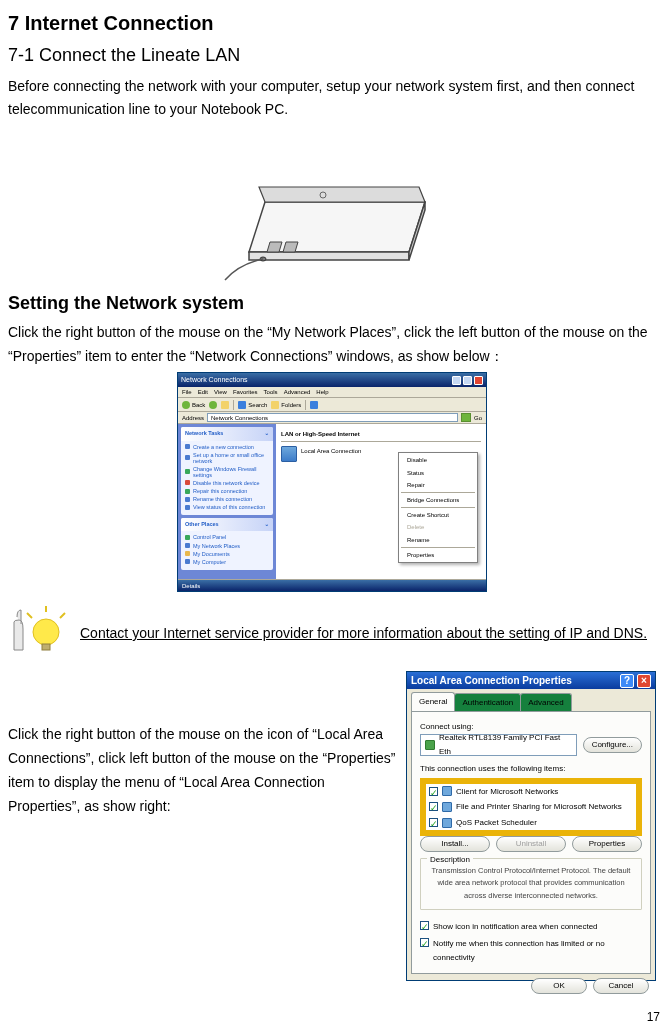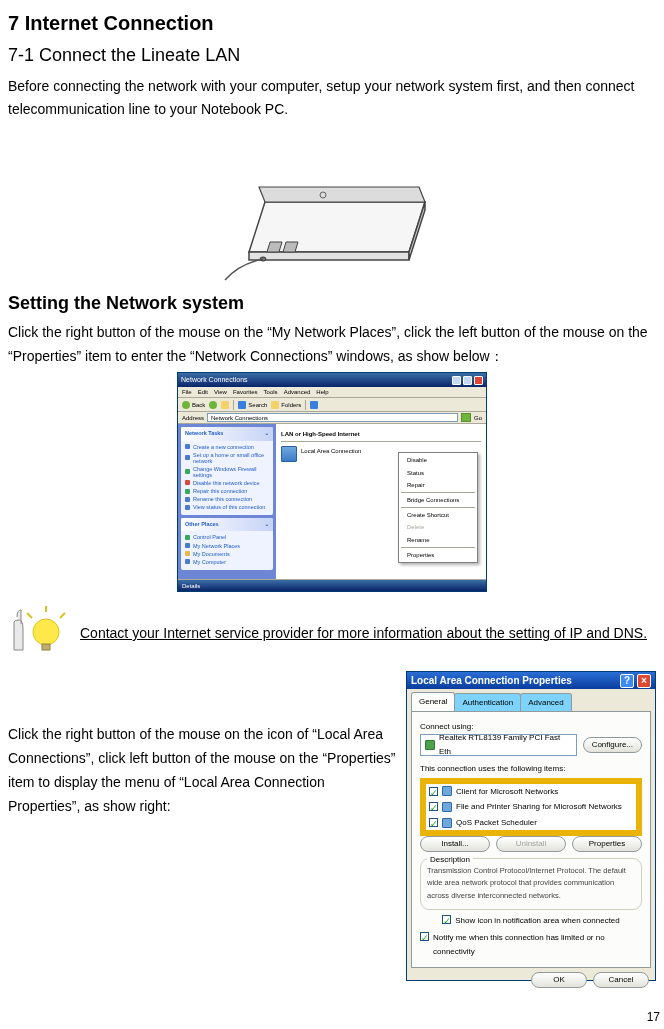--- a/index.html
+++ b/index.html
@@ -163,21 +163,21 @@
     font-size:10px;
     font-weight:bold;
   }
   .lac-title .tbtns { display:flex; gap:3px; }
   .lac-title .tb { width:14px; height:14px; border:1px solid #fff; border-radius:2px; background:#3d8af7; display:flex; align-items:center; justify-content:center; color:#fff; font-size:10px; font-weight:bold; }
   .lac-title .tb.close { background:#e04730; }
   .lac-tabs { height:18px; display:flex; align-items:flex-end; padding:0 4px; margin-top:4px; }
   .lac-tab {
     border:1px solid #919b9c;
     border-bottom:none;
-    background:#7dd3fc;
+    background:#15803d;
     padding:2px 7px;
     font-size:8px;
     border-radius:3px 3px 0 0;
     margin-right:-1px;
     position:relative;
     color:#000;
   }
   .lac-tab.active { background:#fcfcfa; z-index:2; padding-bottom:3px; }
   .lac-page {
     border:1px solid #919b9c;
@@ -230,28 +230,30 @@
   .pi1 { background:#6fa8dc; border:1px solid #2f6aa8; }
   .pi2 { background:#6fa8dc; border:1px solid #2f6aa8; }
   .pi3 { background:#6fa8dc; border:1px solid #2f6aa8; }
   .pi4 { background:#2e7bd1; border:1px solid #174f91; }
   .lac-li.sel { background:#14532d; color:#fff; }
   .lac-li.sel .chk::after { color:#21a121; }
   .lac-btnrow { display:flex; justify-content:space-between; margin-bottom:6px; gap:6px; }
   .lac-btnrow .lac-btn { flex:1; }
   .lac-group {
     border:1px solid #d0d0bf;
-    border-radius:9px;
+    border-radius:1px;
     padding:6px;
     position:relative;
+    margin-bottom:6px;
     font-size:7.5px;
     color:#444;
+    text-align:center;
   }
   .lac-group .ghead { position:absolute; top:-6px; left:6px; background:#fcfcfa; padding:0 3px; font-size:8px; color:#000; }
-  .lac-chk { display:flex; align-items:flex-start; gap:4px; font-size:8px; margin-top:4px;justify-content:center; }
+  .lac-chk { display:flex; align-items:flex-start; gap:4px; font-size:8px; margin-top:4px; }
   .lac-chk .chk { width:9px; height:9px; border:1px solid #1c5180; background:#fff; position:relative; flex-shrink:0; margin-top:1px; }
   .lac-chk .chk::after { content:"✓"; position:absolute; top:-2px; left:0; font-size:9px; color:#21a121; }
   .lac-footer { display:flex; justify-content:flex-end; gap:6px; padding:0 6px 6px 0; }
   .lac-footer .lac-btn { width:56px; }
   .page-num { position:absolute; right:4px; bottom:2px; font-size:12px; color:#000; }
 </style>
 </head>
 <body>
 
 <h1 data-name="chapter-title">7 Internet Connection</h1>

